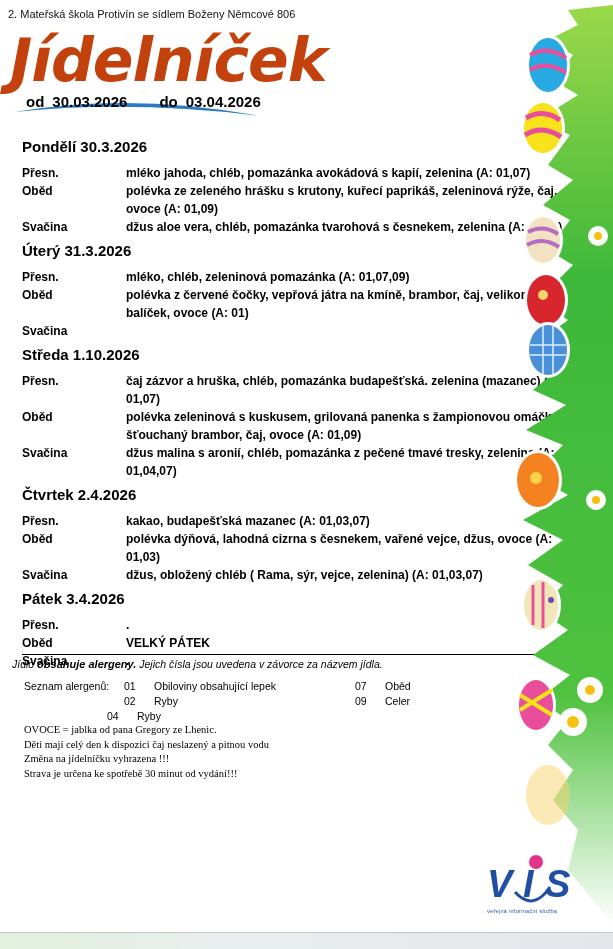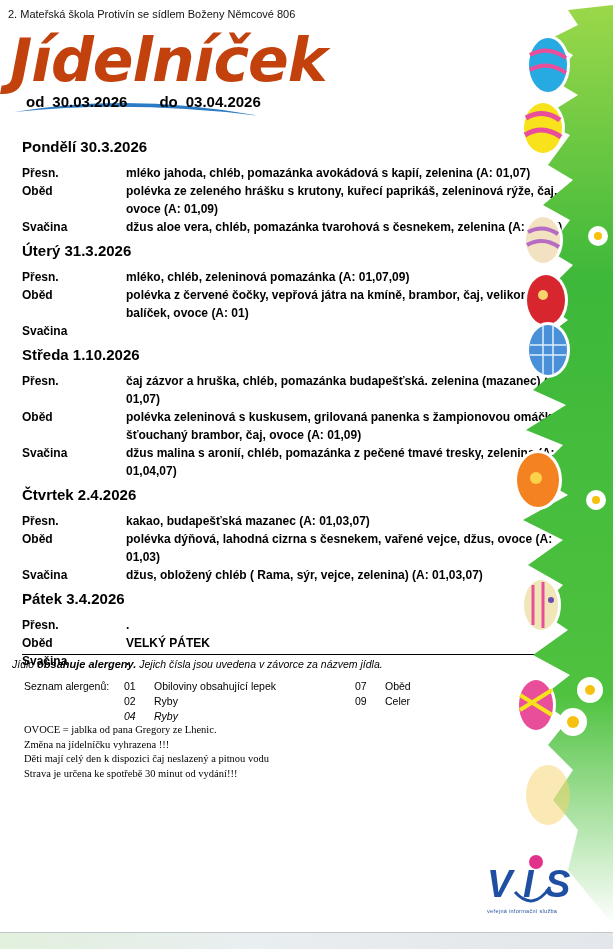--- a/index.html
+++ b/index.html
@@ -174,29 +174,29 @@
 <div class="allergen-note">
   <span>Jídlo</span>
   <span class="em">obsahuje alergeny.</span>
   <span>Jejich čísla jsou uvedena v závorce za názvem jídla.</span>
 </div>
 
 <div class="allergen-list">
   <div class="hdr">Seznam alergenů:</div>
   <div class="allergen-item" style="left:100px;top:0;"><span class="num">01</span><span>Obiloviny obsahující lepek</span></div>
   <div class="allergen-item" style="left:100px;top:15px;"><span class="num">02</span><span>Ryby</span></div>
-  <div class="allergen-item" style="left:100px;top:30px;font-style:italic;"><span class="num">04</span><span>Ryby</span></div>
+  <div class="allergen-item" style="left:83px;top:30px;"><span class="num">04</span><span>Ryby</span></div>
   <div class="allergen-item" style="left:331px;top:0;"><span class="num">07</span><span>Oběd</span></div>
   <div class="allergen-item" style="left:331px;top:15px;"><span class="num">09</span><span>Celer</span></div>
 </div>
 
 <div class="notes">
   <div>OVOCE = jablka od pana Gregory ze Lhenic.</div>
+  <div>Děti mají celý den k dispozici čaj neslazený a pitnou vodu</div>
   <div>Změna na jídelníčku vyhrazena !!!</div>
-  <div>Děti mají celý den k dispozici čaj neslazený a pitnou vodu</div>
   <div>Strava je určena ke spotřebě 30 minut od vydání!!!</div>
 </div>
 
 <svg class="deco" viewBox="0 0 105 925" preserveAspectRatio="none">
   <defs>
     <linearGradient id="grassG" x1="0" y1="0" x2="0" y2="1">
       <stop offset="0" stop-color="#9bd84a"></stop>
       <stop offset="0.3" stop-color="#3db83a"></stop>
       <stop offset="0.75" stop-color="#4fc23f"></stop>
       <stop offset="1" stop-color="#ffffff"></stop>

